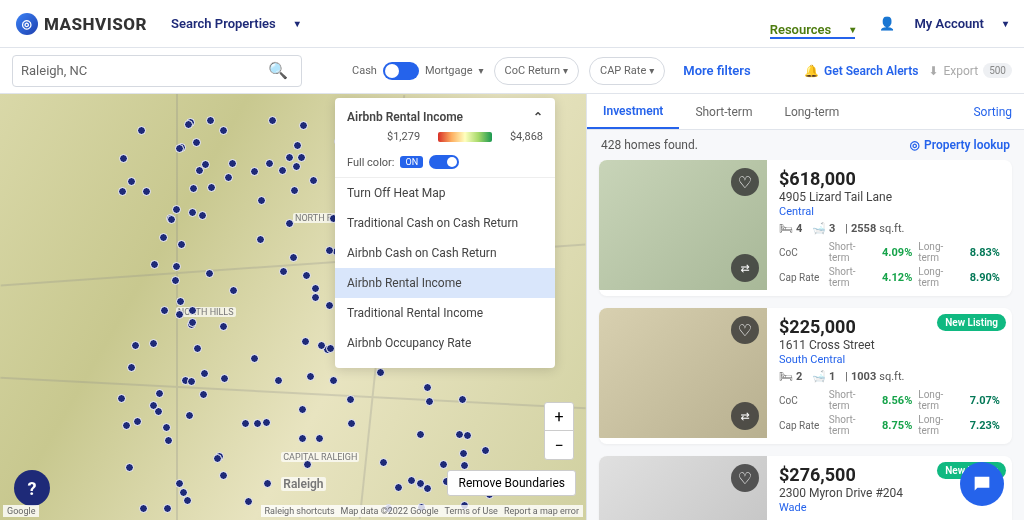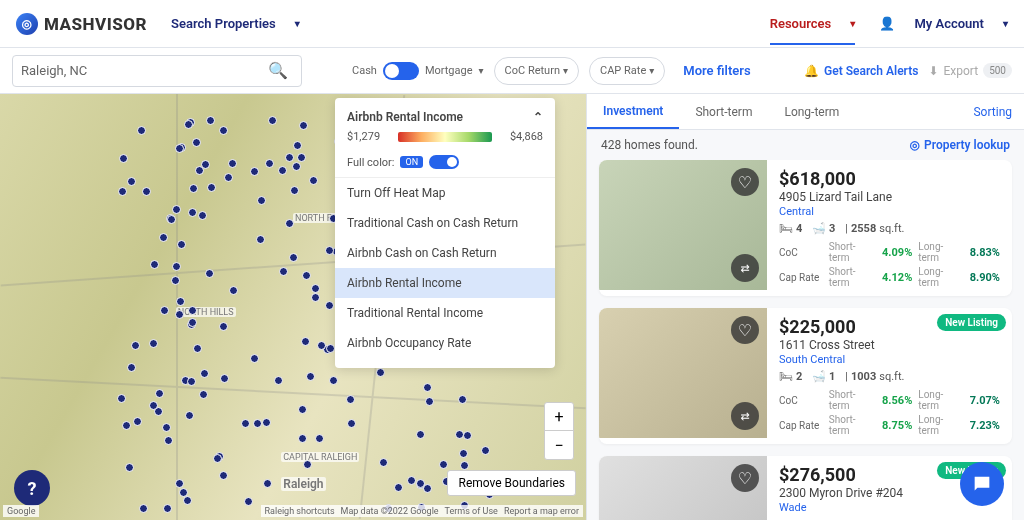--- a/index.html
+++ b/index.html
@@ -4,21 +4,21 @@
 <style>
 * { box-sizing: border-box; margin: 0; padding: 0; font-family: -apple-system, BlinkMacSystemFont, "Segoe UI", Roboto, sans-serif; }
 body { width: 1024px; height: 520px; overflow: hidden; background: #fff; }
 
 
 .header { display: flex; align-items: center; height: 48px; padding: 0 16px; border-bottom: 1px solid #e0e4eb; }
 .logo { display: flex; align-items: center; gap: 6px; font-weight: 800; font-size: 17px; color: #333; letter-spacing: 0.5px; }
 .logo-icon { width: 22px; height: 22px; background: linear-gradient(135deg,#3b82f6,#1e40af); border-radius: 50%; display:flex;align-items:center;justify-content:center;color:#fff;font-size:12px; }
 .nav-item { margin-left: 24px; color: #1e2a78; font-size: 13px; font-weight: 600; display: flex; align-items: center; gap: 19px; cursor: pointer; }
 .spacer { flex: 1; }
-.resources { color:#b91c1c; border-bottom:2px solid #2563eb; padding-bottom:12px; margin-bottom:-14px; }
+.resources { color:#4d7c0f; border-bottom:2px solid #2563eb; margin-bottom:-14px; }
 
 
 .toolbar { display:flex; align-items:center; height:46px; padding:0 12px; gap:10px; border-bottom:1px solid #e0e4eb; }
 .search-box { display:flex; align-items:center; width:290px; height:32px; border:1px solid #d5d9e0; border-radius:4px; padding:0 8px; background:#fff; }
 .search-box input { border:none; outline:none; flex:1; font-size:13px; color:#666; }
 .search-btn { width:30px; height:30px; display:flex;align-items:center;justify-content:center; color:#888; cursor:pointer; }
 .toggle-group { display:flex; align-items:center; gap:6px; font-size:11px; color:#666; margin-left:40px;}
 .toggle-switch { width:36px; height:18px; background:#2563eb; border-radius:10px; position:relative; cursor:pointer; }
 .toggle-switch::after { content:""; position:absolute; left:2px; top:2px; width:14px; height:14px; background:#fff; border-radius:50%; }
 .pill { height:28px; padding:0 10px; border:1px solid #d5d9e0; border-radius:14px; font-size:11px; color:#666; display:flex; align-items:center; gap:3px; cursor:pointer; background:#fff; }
@@ -38,21 +38,21 @@
 .zoom-ctrl { position:absolute; right:12px; bottom:60px; width:30px; background:#fff; border:1px solid #ccc; border-radius:3px; display:flex; flex-direction:column; }
 .zoom-ctrl div { height:28px; display:flex;align-items:center;justify-content:center; font-size:16px; cursor:pointer; }
 .zoom-ctrl div:first-child { border-bottom:1px solid #ccc; }
 .remove-bound { position:absolute; right:10px; bottom:24px; background:#fff; border:1px solid #ccc; border-radius:3px; padding:5px 10px; font-size:12px; cursor:pointer; }
 .help-bubble { position:absolute; left:14px; bottom:14px; width:36px; height:36px; background:#1e2a78; color:#fff; border-radius:50%; display:flex;align-items:center;justify-content:center; font-size:18px; font-weight:bold; cursor:pointer; }
 .chat-bubble { position:absolute; right:20px; bottom:14px; width:44px; height:44px; background:#2563eb; color:#fff; border-radius:50%; display:flex;align-items:center;justify-content:center; cursor:pointer; z-index:30;}
 
 
 .heatmap-panel { position:absolute; top:4px; left:335px; width:220px; background:#fff; border-radius:4px; box-shadow:0 2px 12px rgba(0,0,0,0.15); padding:10px 0; font-size:12px; z-index:20;}
 .hm-header { display:flex; justify-content:space-between; align-items:center; padding:2px 12px 6px; font-weight:600; color:#444;}
-.gradient-row { display:flex; align-items:center; gap:18px; padding:0 12px 8px; font-size:11px; color:#555;}
+.gradient-row { display:flex; align-items:center; gap:18px; padding:0 12px 8px; font-size:11px; color:#555;margin-left:40px;}
 .gradient-bar { flex:1; height:10px; background:linear-gradient(90deg,#d73027,#fdae61,#ffffbf,#a6d96a,#1a9850); border-radius:2px; }
 .fullcolor-row { display:flex; align-items:center; gap:6px; padding:4px 12px 8px; font-size:11px; color:#555; border-bottom:1px solid #eee;}
 .mini-toggle { width:30px; height:14px; background:#2563eb; border-radius:8px; position:relative; }
 .mini-toggle::after { content:""; position:absolute; right:2px; top:2px; width:10px; height:10px; background:#fff; border-radius:50%; }
 .on-label { background:#2563eb; color:#fff; font-size:9px; padding:1px 5px; border-radius:3px; }
 .hm-item { padding:8px 12px; cursor:pointer; color:#444; }
 .hm-item.active { background:#d9e6fb; }
 
 
 .list-pane { width:438px; background:#f7f8fa; display:flex; flex-direction:column; border-left:1px solid #e0e4eb; }

